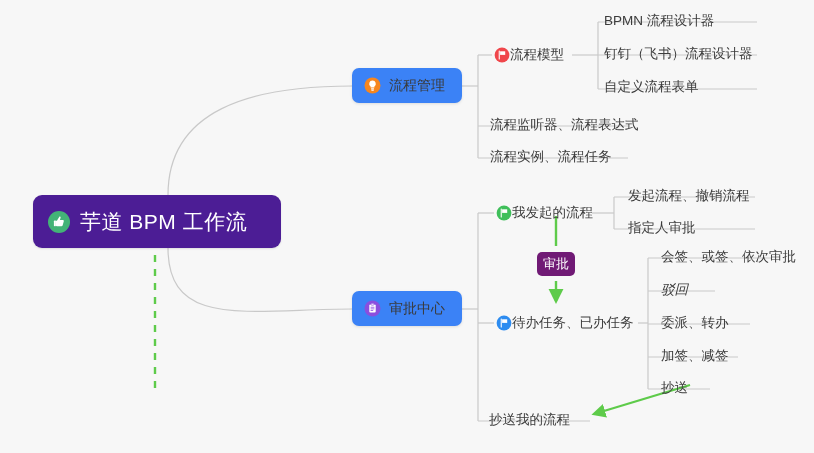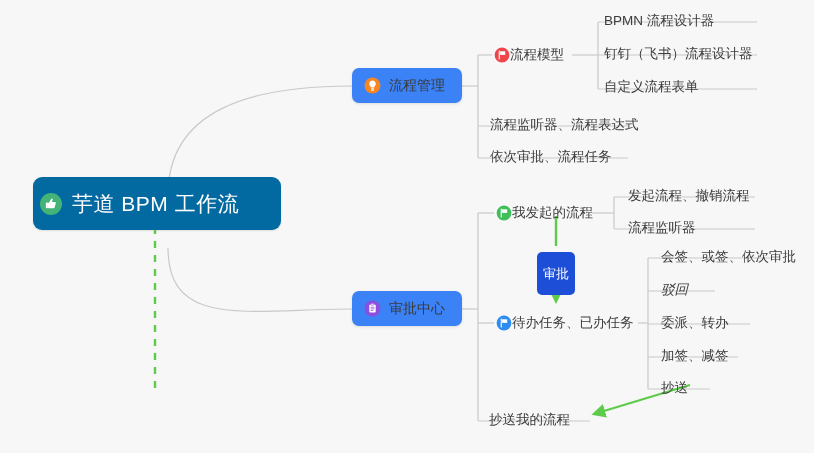--- a/index.html
+++ b/index.html
@@ -18,28 +18,28 @@
   #edges {
     position: absolute;
     left: 0; top: 0;
     width: 814px; height: 453px;
     pointer-events: none;
   }
 
   
   .root-node {
     position: absolute;
-    left: 33px; top: 177px;
+    left: 33px; top: 195px;
     width: 248px; height: 53px;
-    background: #0369a1;
+    background: #4c1d95;
     border-radius: 9px;
     box-sizing: border-box;
     display: flex;
     align-items: center;
-    padding-left: 6px;
+    padding-left: 14px;
     box-shadow: 0 1px 2px rgba(0,0,0,0.10);
   }
   .root-label {
     color: #ffffff;
     font-size: 21px;
     letter-spacing: 0.5px;
     margin-left: 9px;
     white-space: nowrap;
   }
 
@@ -73,22 +73,22 @@
     padding-bottom: 4px;
     line-height: 17px;
   }
   .leaf.withicon { padding-left: 0; display: flex; align-items: center; }
   .leaf .leaf-text { margin-left: 0; }
 
   
   .badge {
     position: absolute;
     left: 537px; top: 252px;
-    width: 38px; height: 43px;
-    background: #1d4ed8;
+    width: 38px; height: 24px;
+    background: #701a75;
     border-radius: 5px;
     display: flex;
     align-items: center;
     justify-content: center;
     color: #ffffff;
     font-size: 13px;
   }
 
   
   .dot-icon {
@@ -210,35 +210,35 @@
       </svg>
     </span>
     <span class="leaf-text">流程模型</span>
   </div>
 
   <div class="leaf" style="left:604px; top:12px;">BPMN 流程设计器</div>
   <div class="leaf" style="left:604px; top:45px;">钉钉（飞书）流程设计器</div>
   <div class="leaf" style="left:604px; top:78px;">自定义流程表单</div>
 
   <div class="leaf" style="left:490px; top:116px;font-family:Liberation Serif, serif;">流程监听器、流程表达式</div>
-  <div class="leaf" style="left:490px; top:148px;">依次审批、流程任务</div>
+  <div class="leaf" style="left:490px; top:148px;">流程实例、流程任务</div>
 
   <div class="leaf withicon" style="left:496px; top:204px;">
     <span class="dot-icon">
       <svg viewBox="0 0 16 16">
         <circle cx="8" cy="8" r="7.4" fill="#3fbf5a"></circle>
         <rect x="4.7" y="3.6" width="1.1" height="8.8" rx="0.5" fill="#ffffff"></rect>
         <path d="M6.1 4.3h5.1v3.6H6.1z" fill="#ffffff"></path>
       </svg>
     </span>
     <span class="leaf-text">我发起的流程</span>
   </div>
 
   <div class="leaf" style="left:628px; top:187px;">发起流程、撤销流程</div>
-  <div class="leaf" style="left:628px; top:219px;">流程监听器</div>
+  <div class="leaf" style="left:628px; top:219px;">指定人审批</div>
 
   <div class="leaf withicon" style="left:496px; top:314px;">
     <span class="dot-icon">
       <svg viewBox="0 0 16 16">
         <circle cx="8" cy="8" r="7.4" fill="#2d8cf0"></circle>
         <rect x="4.7" y="3.6" width="1.1" height="8.8" rx="0.5" fill="#ffffff"></rect>
         <path d="M6.1 4.3h5.1v3.6H6.1z" fill="#ffffff"></path>
       </svg>
     </span>
     <span class="leaf-text">待办任务、已办任务</span>

